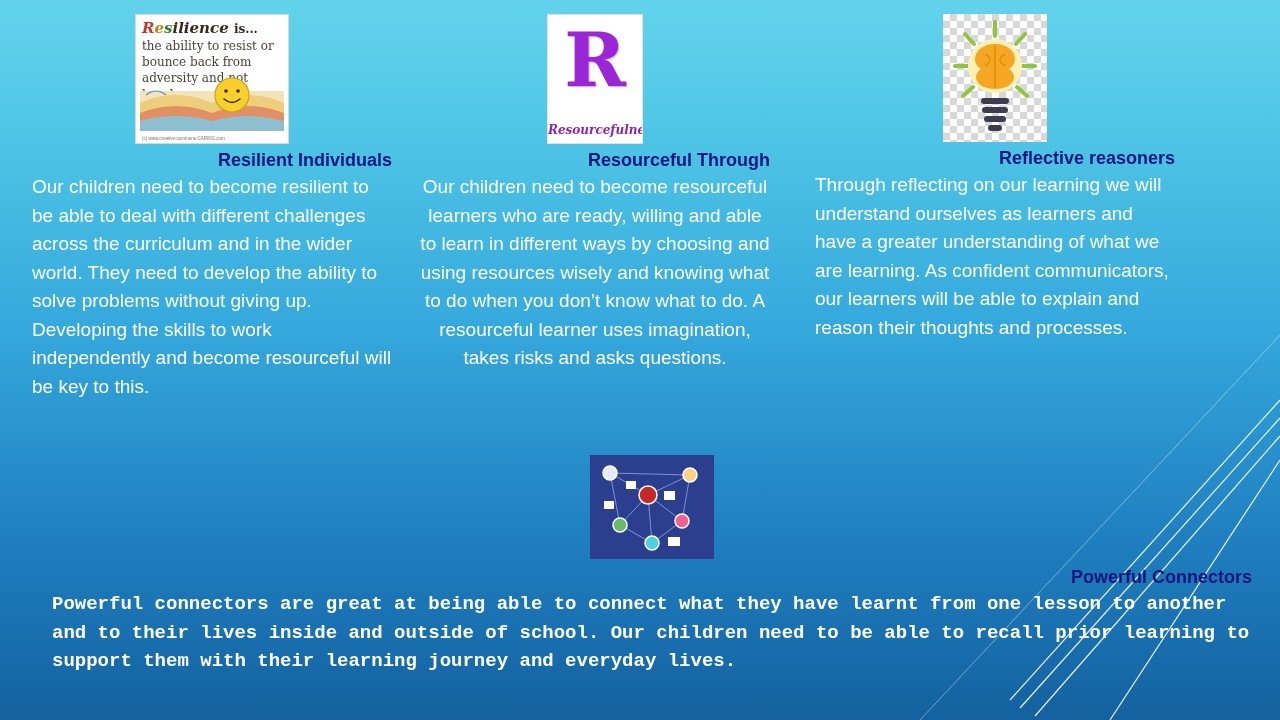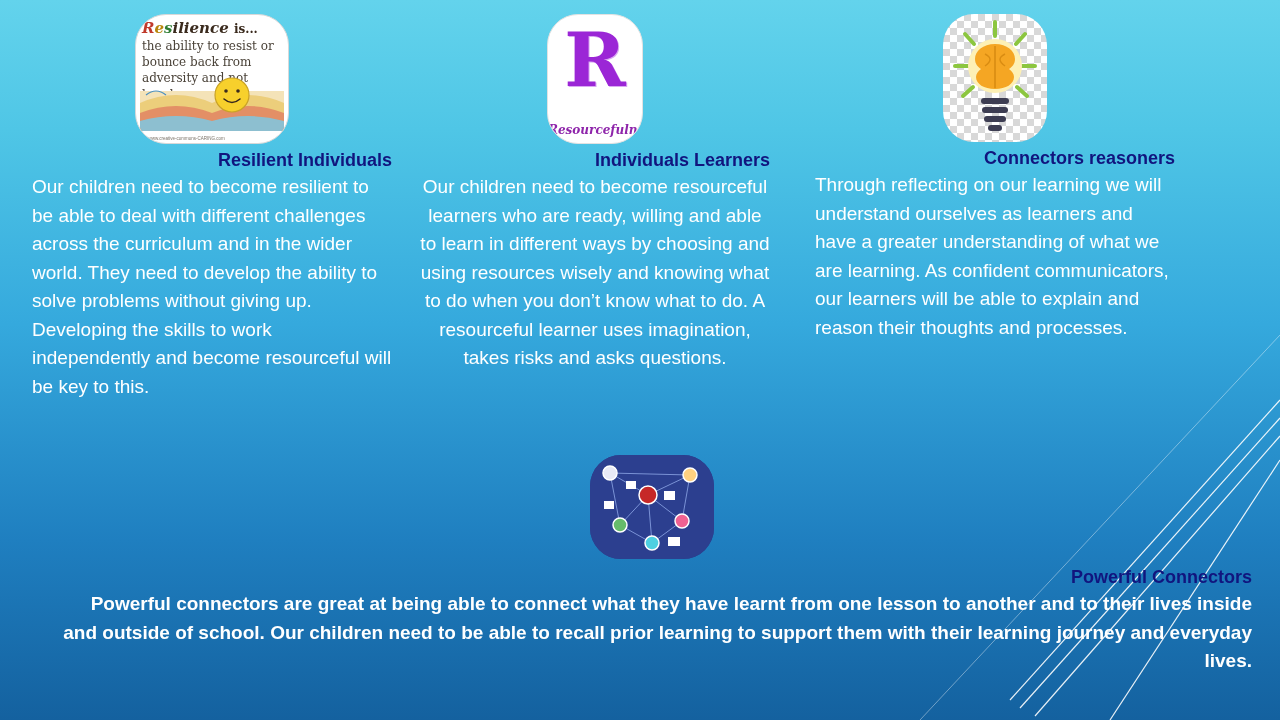--- a/index.html
+++ b/index.html
@@ -31,21 +31,20 @@
   .streaks svg { display: block; }
 
   .col {
     position: absolute;
     box-sizing: border-box;
   }
 
   .thumb {
     display: block;
     margin: 0 auto;
-    border-radius: 31px;
   }
 
   .heading {
     font-weight: bold;
     font-size: 18px;
     color: #11157e;
     text-align: right;
     margin: 6px 0 2px 0;
   }
   .body {
@@ -82,24 +81,25 @@
   #col-reflective .body { text-align: left; }
 
   
   #col-connectors {
     left: 52px;
     top: 455px;
     width: 1200px;
   }
   #col-connectors .heading { margin-top: 8px; }
   #col-connectors .body {
-    text-align: right;
+    text-align: left;
     font-weight: bold;
     font-size: 19px;
     line-height: 1.5;
+    font-family: Liberation Mono, monospace;
   }
 
   
   .img-resilience {
     width: 152px;
     height: 128px;
     background: #ffffff;
     border: 1px solid #d8d8d8;
     position: relative;
     overflow: hidden;
@@ -235,21 +235,21 @@
     </div>
     <div class="heading">Resilient Individuals</div>
     <div class="body">Our children need to become resilient to be able to deal with different challenges across the curriculum and in the wider world. They need to develop the ability to solve problems without giving up.  Developing the skills to work independently and become resourceful will be key to this.</div>
   </div>
 
   <div class="col" id="col-resourceful">
     <div class="thumb img-resourcefulness">
       <div class="big-r">R</div>
       <div class="word">Resourcefulness</div>
     </div>
-    <div class="heading">Individuals Learners</div>
+    <div class="heading">Resourceful Through</div>
     <div class="body bold">Our children need to become resourceful learners who are ready, willing and able to learn in different ways by choosing and using resources wisely and knowing what to do when you don’t know what to do. A resourceful learner uses imagination, takes risks and asks questions.</div>
   </div>
 
   <div class="col" id="col-reflective">
     <div class="thumb img-brain">
       <svg width="104" height="128" viewBox="0 0 104 128" xmlns="http://www.w3.org/2000/svg">
         <g stroke="#8cc63f" stroke-width="4" stroke-linecap="round">
           <line x1="52" y1="8" x2="52" y2="22"></line>
           <line x1="22" y1="20" x2="31" y2="30"></line>
           <line x1="82" y1="20" x2="73" y2="30"></line>
@@ -263,21 +263,21 @@
         <path d="M52 32 v42" stroke="#d98c12" stroke-width="1.6" fill="none"></path>
         <path d="M42 40 q10 5 0 12 M62 40 q-10 5 0 12" stroke="#d98c12" stroke-width="1.4" fill="none"></path>
         <g fill="#3d3d52">
           <rect x="38" y="84" width="28" height="6" rx="3"></rect>
           <rect x="39" y="93" width="26" height="6" rx="3"></rect>
           <rect x="41" y="102" width="22" height="6" rx="3"></rect>
           <rect x="45" y="111" width="14" height="6" rx="3"></rect>
         </g>
       </svg>
     </div>
-    <div class="heading">Connectors reasoners</div>
+    <div class="heading">Reflective reasoners</div>
     <div class="body">Through reflecting on our learning we will understand ourselves as learners and have a greater understanding of what we are learning. As confident communicators, our learners will be able to explain and reason their thoughts and processes.</div>
   </div>
 
   <div class="col" id="col-connectors">
     <div class="thumb img-connectors">
       <svg width="124" height="104" viewBox="0 0 124 104" xmlns="http://www.w3.org/2000/svg">
         <rect width="124" height="104" fill="#2c3f8f"></rect>
         <g stroke="#8fa8e8" stroke-width="1" opacity="0.8">
           <line x1="20" y1="18" x2="58" y2="40"></line>
             <line x1="58" y1="40" x2="100" y2="20"></line>

